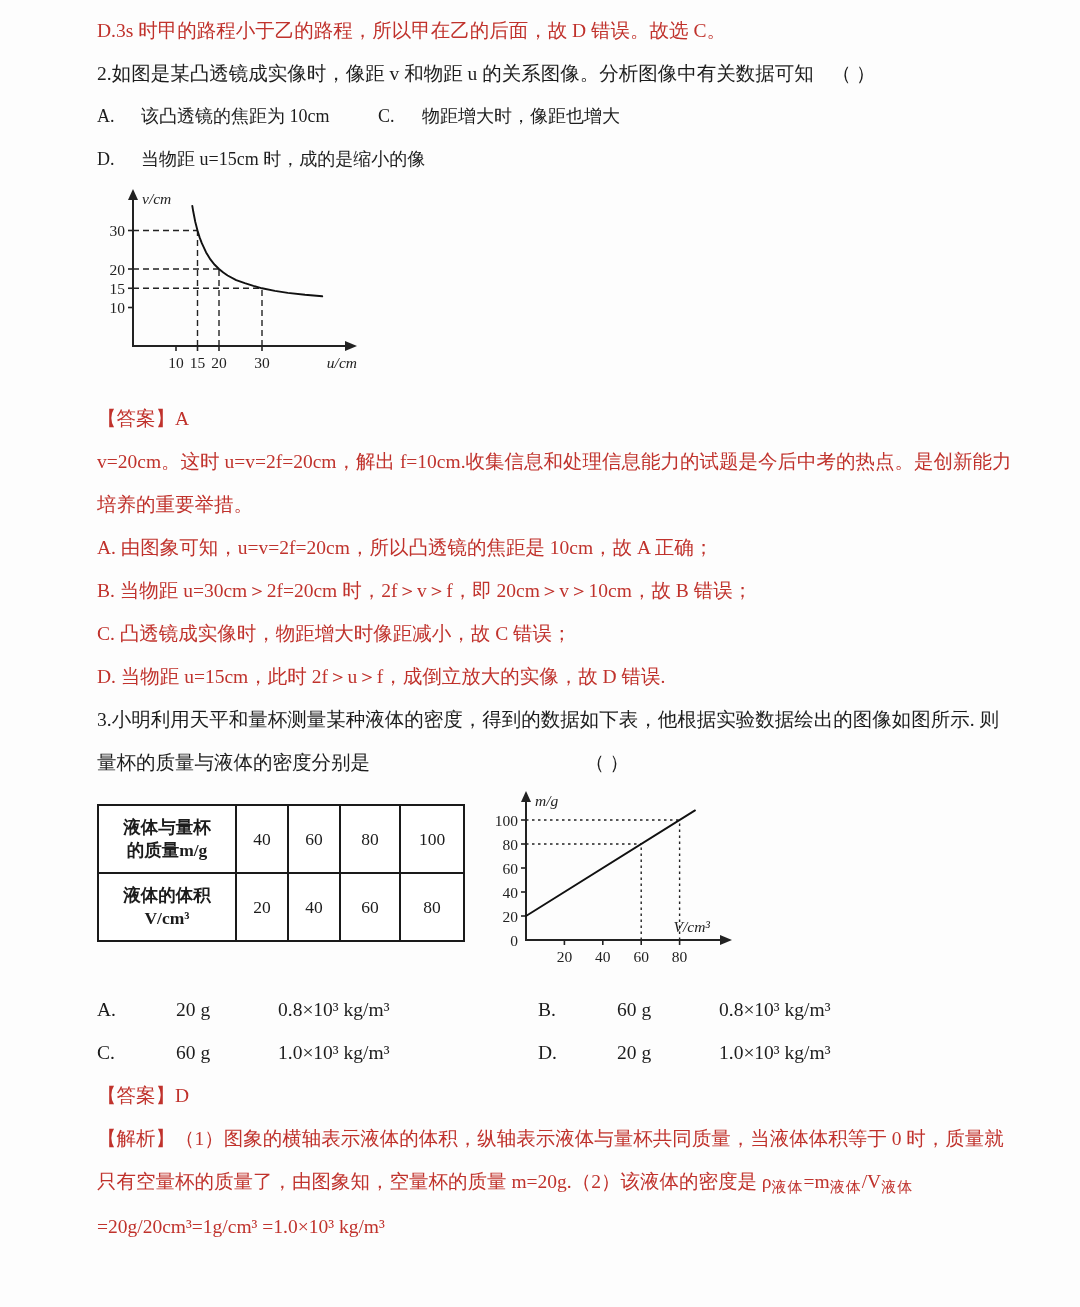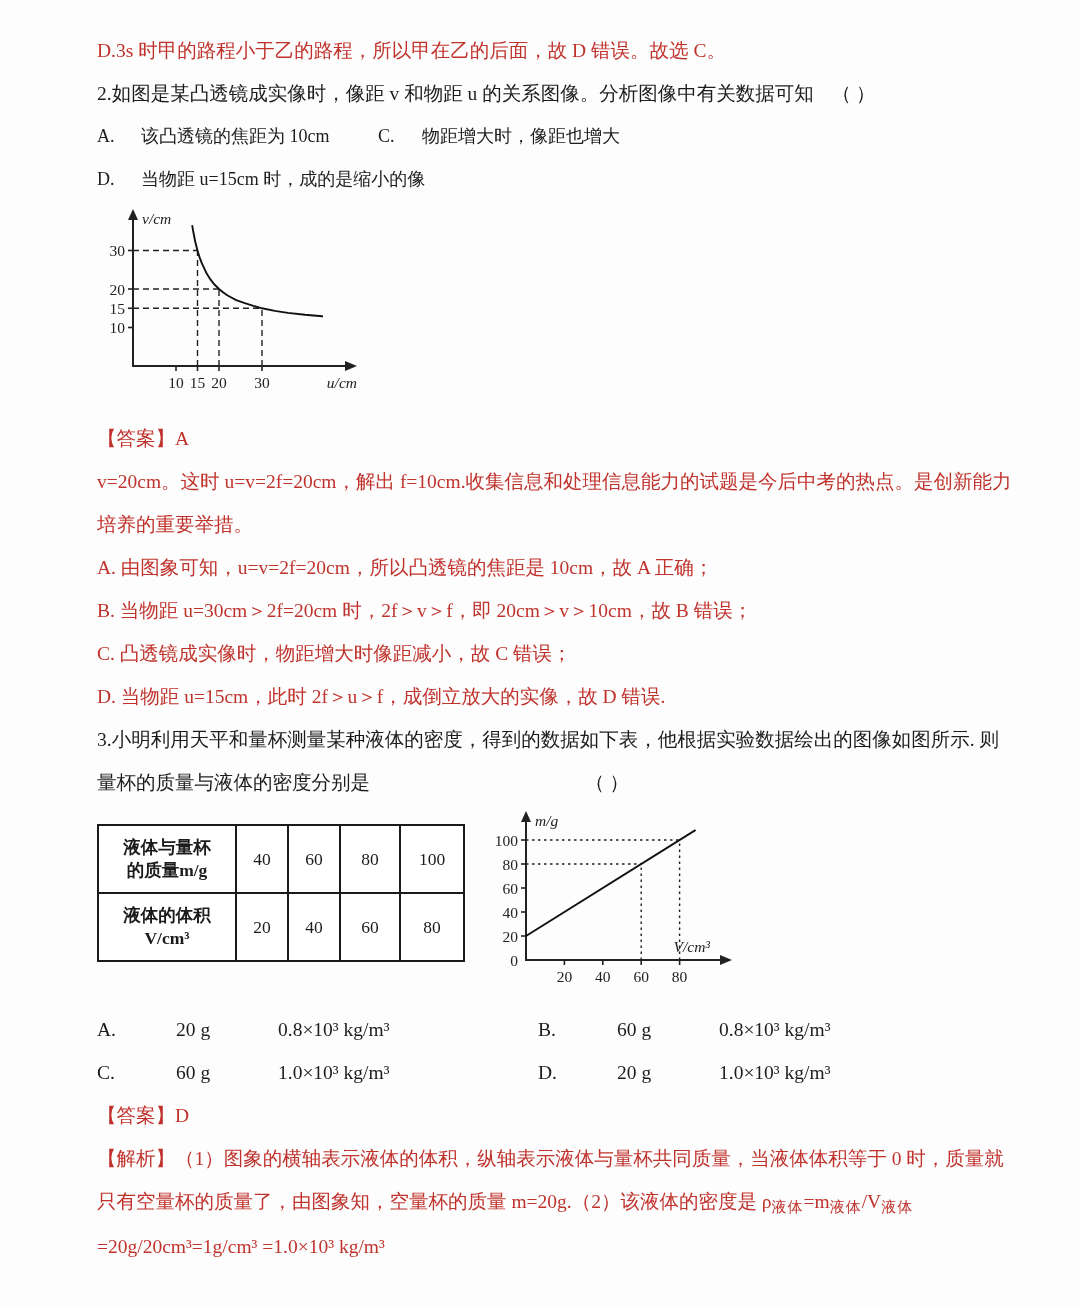--- a/index.html
+++ b/index.html
@@ -8,21 +8,21 @@
     --axis:#222;
   }
   html,body{margin:0;padding:0;}
   body{
     width:1080px;height:1307px;
     background:#fdfdfd;
     color:var(--ink);
     font-family:"Liberation Serif","DejaVu Serif",serif;
     overflow:hidden;
   }
-  .page{padding:29px 40px 0 97px;width:943px;}
+  .page{padding:9px 40px 0 97px;width:943px;}
   .t{font-size:19.5px;line-height:43px;white-space:nowrap;}
   .red{color:var(--red);}
   .optlab{display:inline-block;min-width:44px;}
   
   .opts2{display:grid;grid-template-columns:281px auto;}
   .opts2 .cell{font-size:18px;line-height:43px;white-space:nowrap;}
   
   .chartwrap{margin:8px 0 2px -4px;}
   svg text{fill:#222;font-family:"Liberation Serif","DejaVu Serif",serif;}
   svg .tick{font-size:15.5px;}

